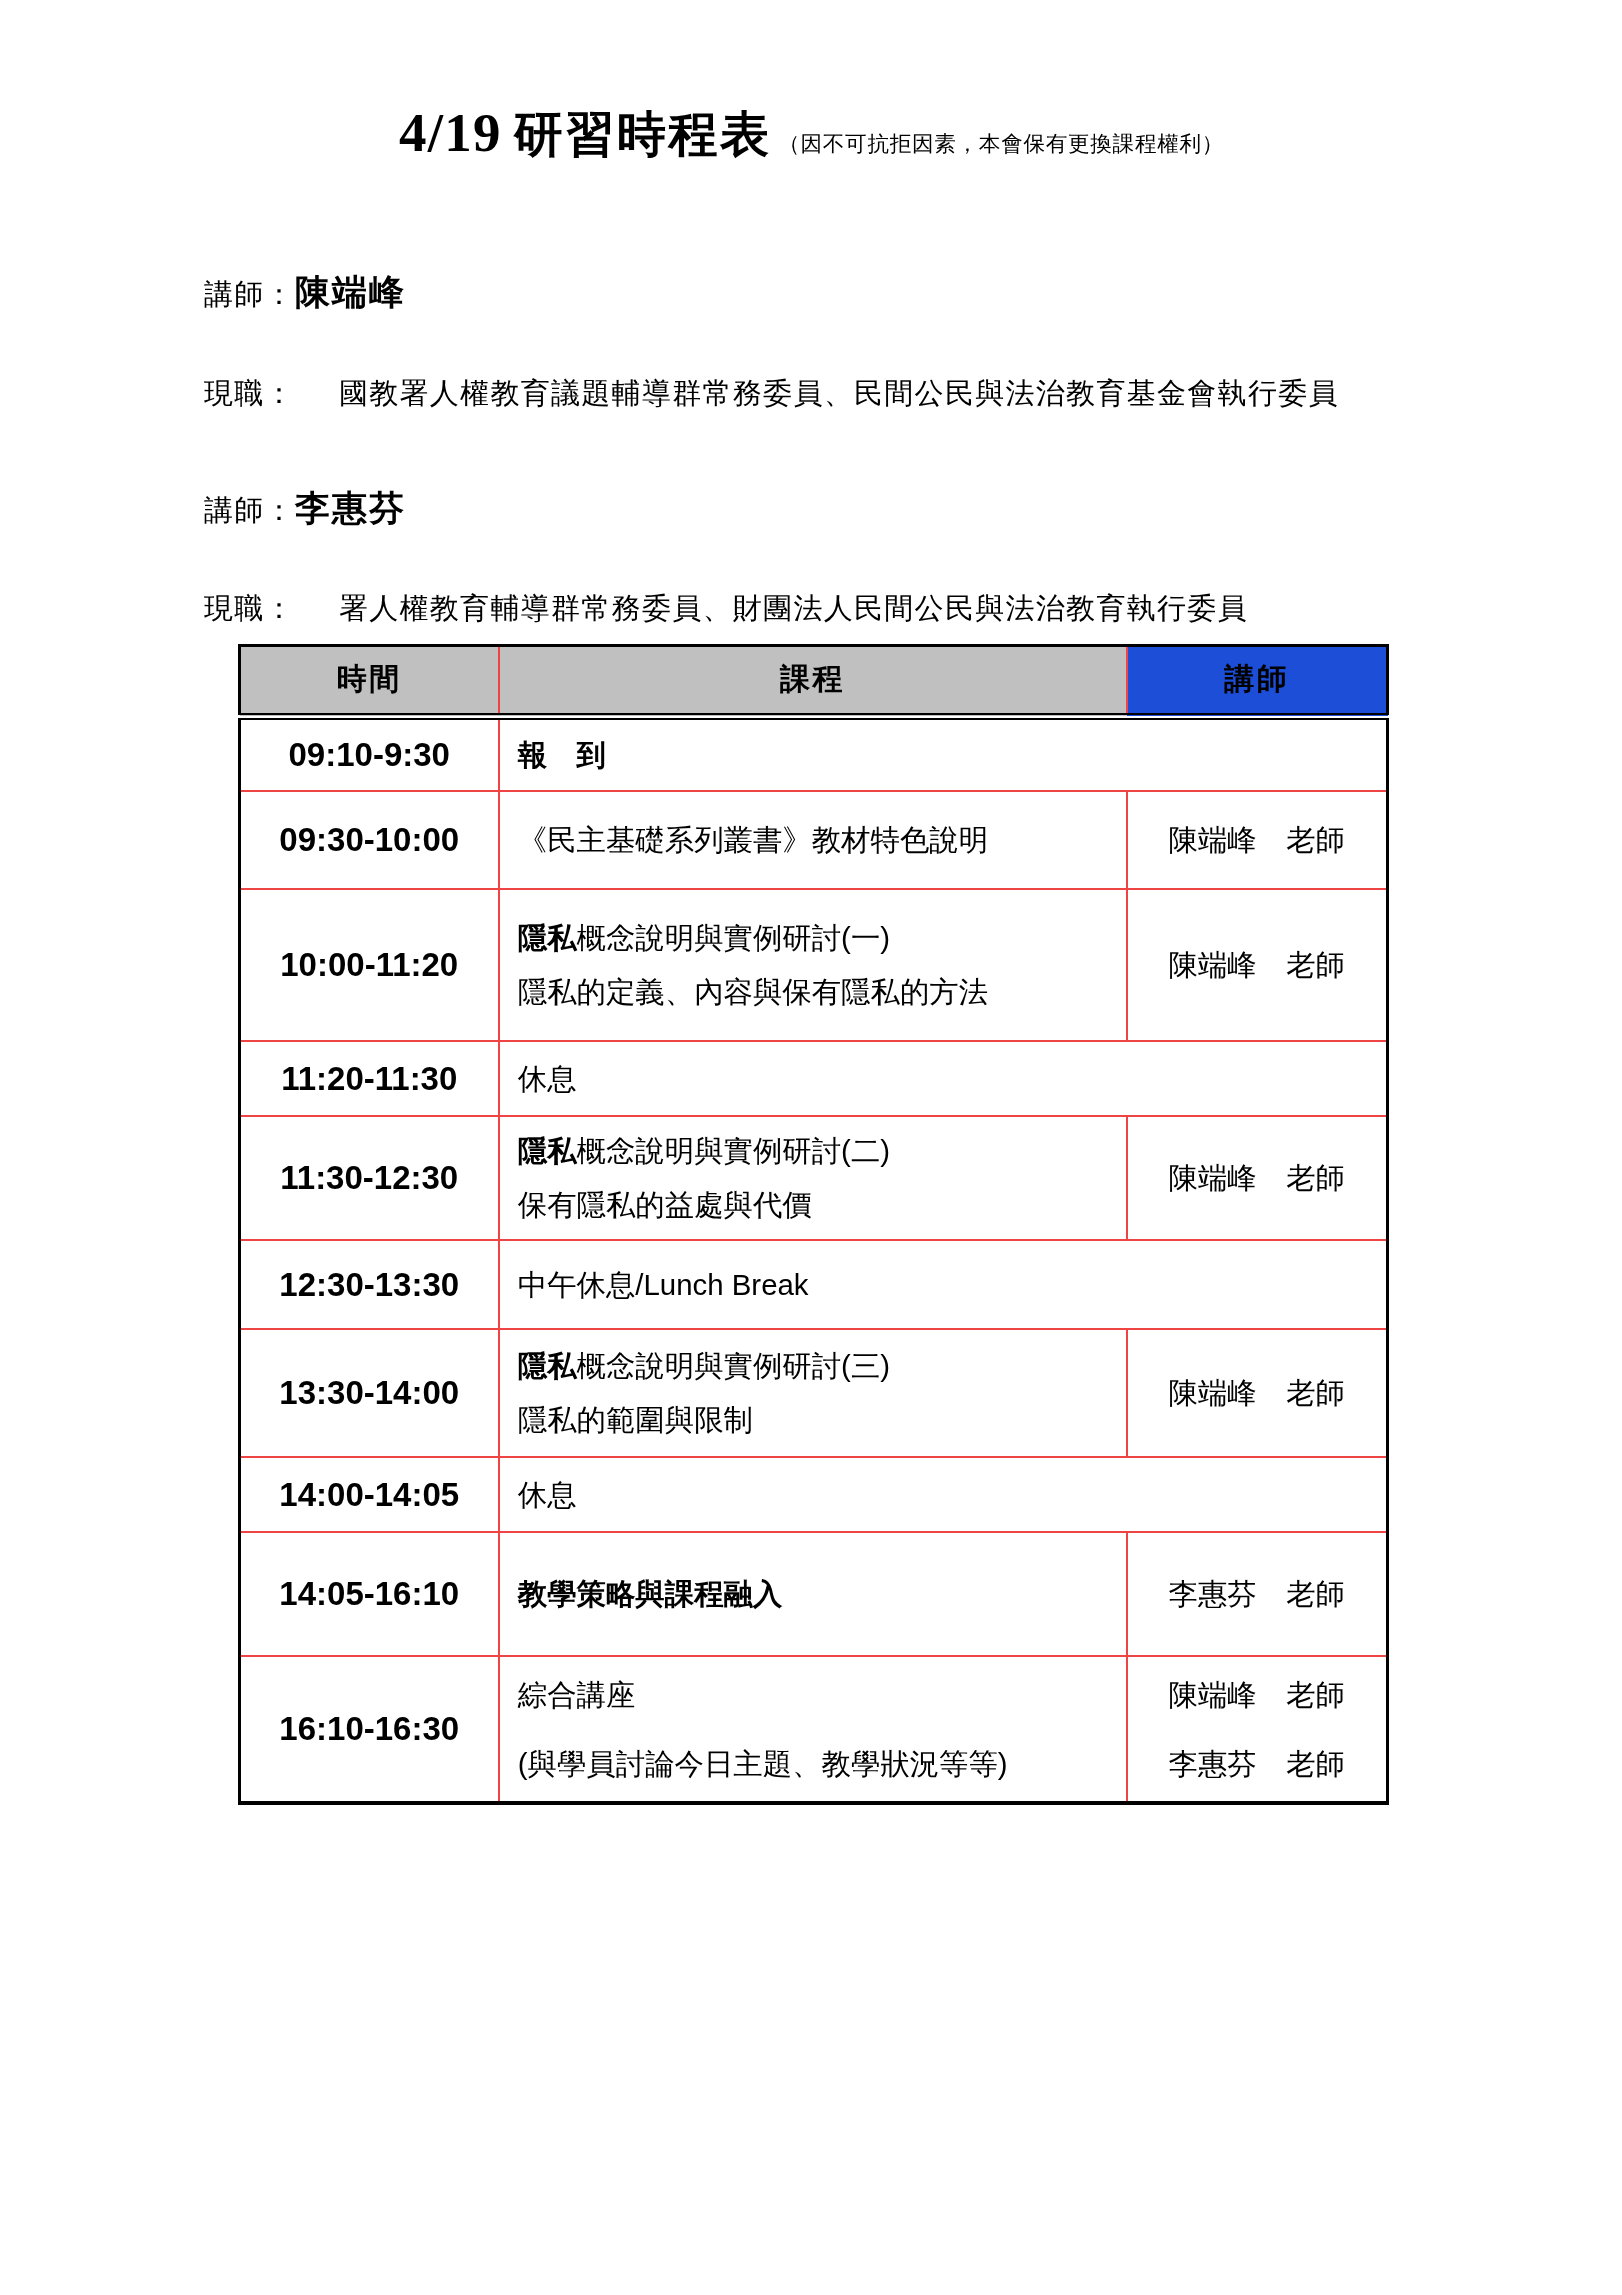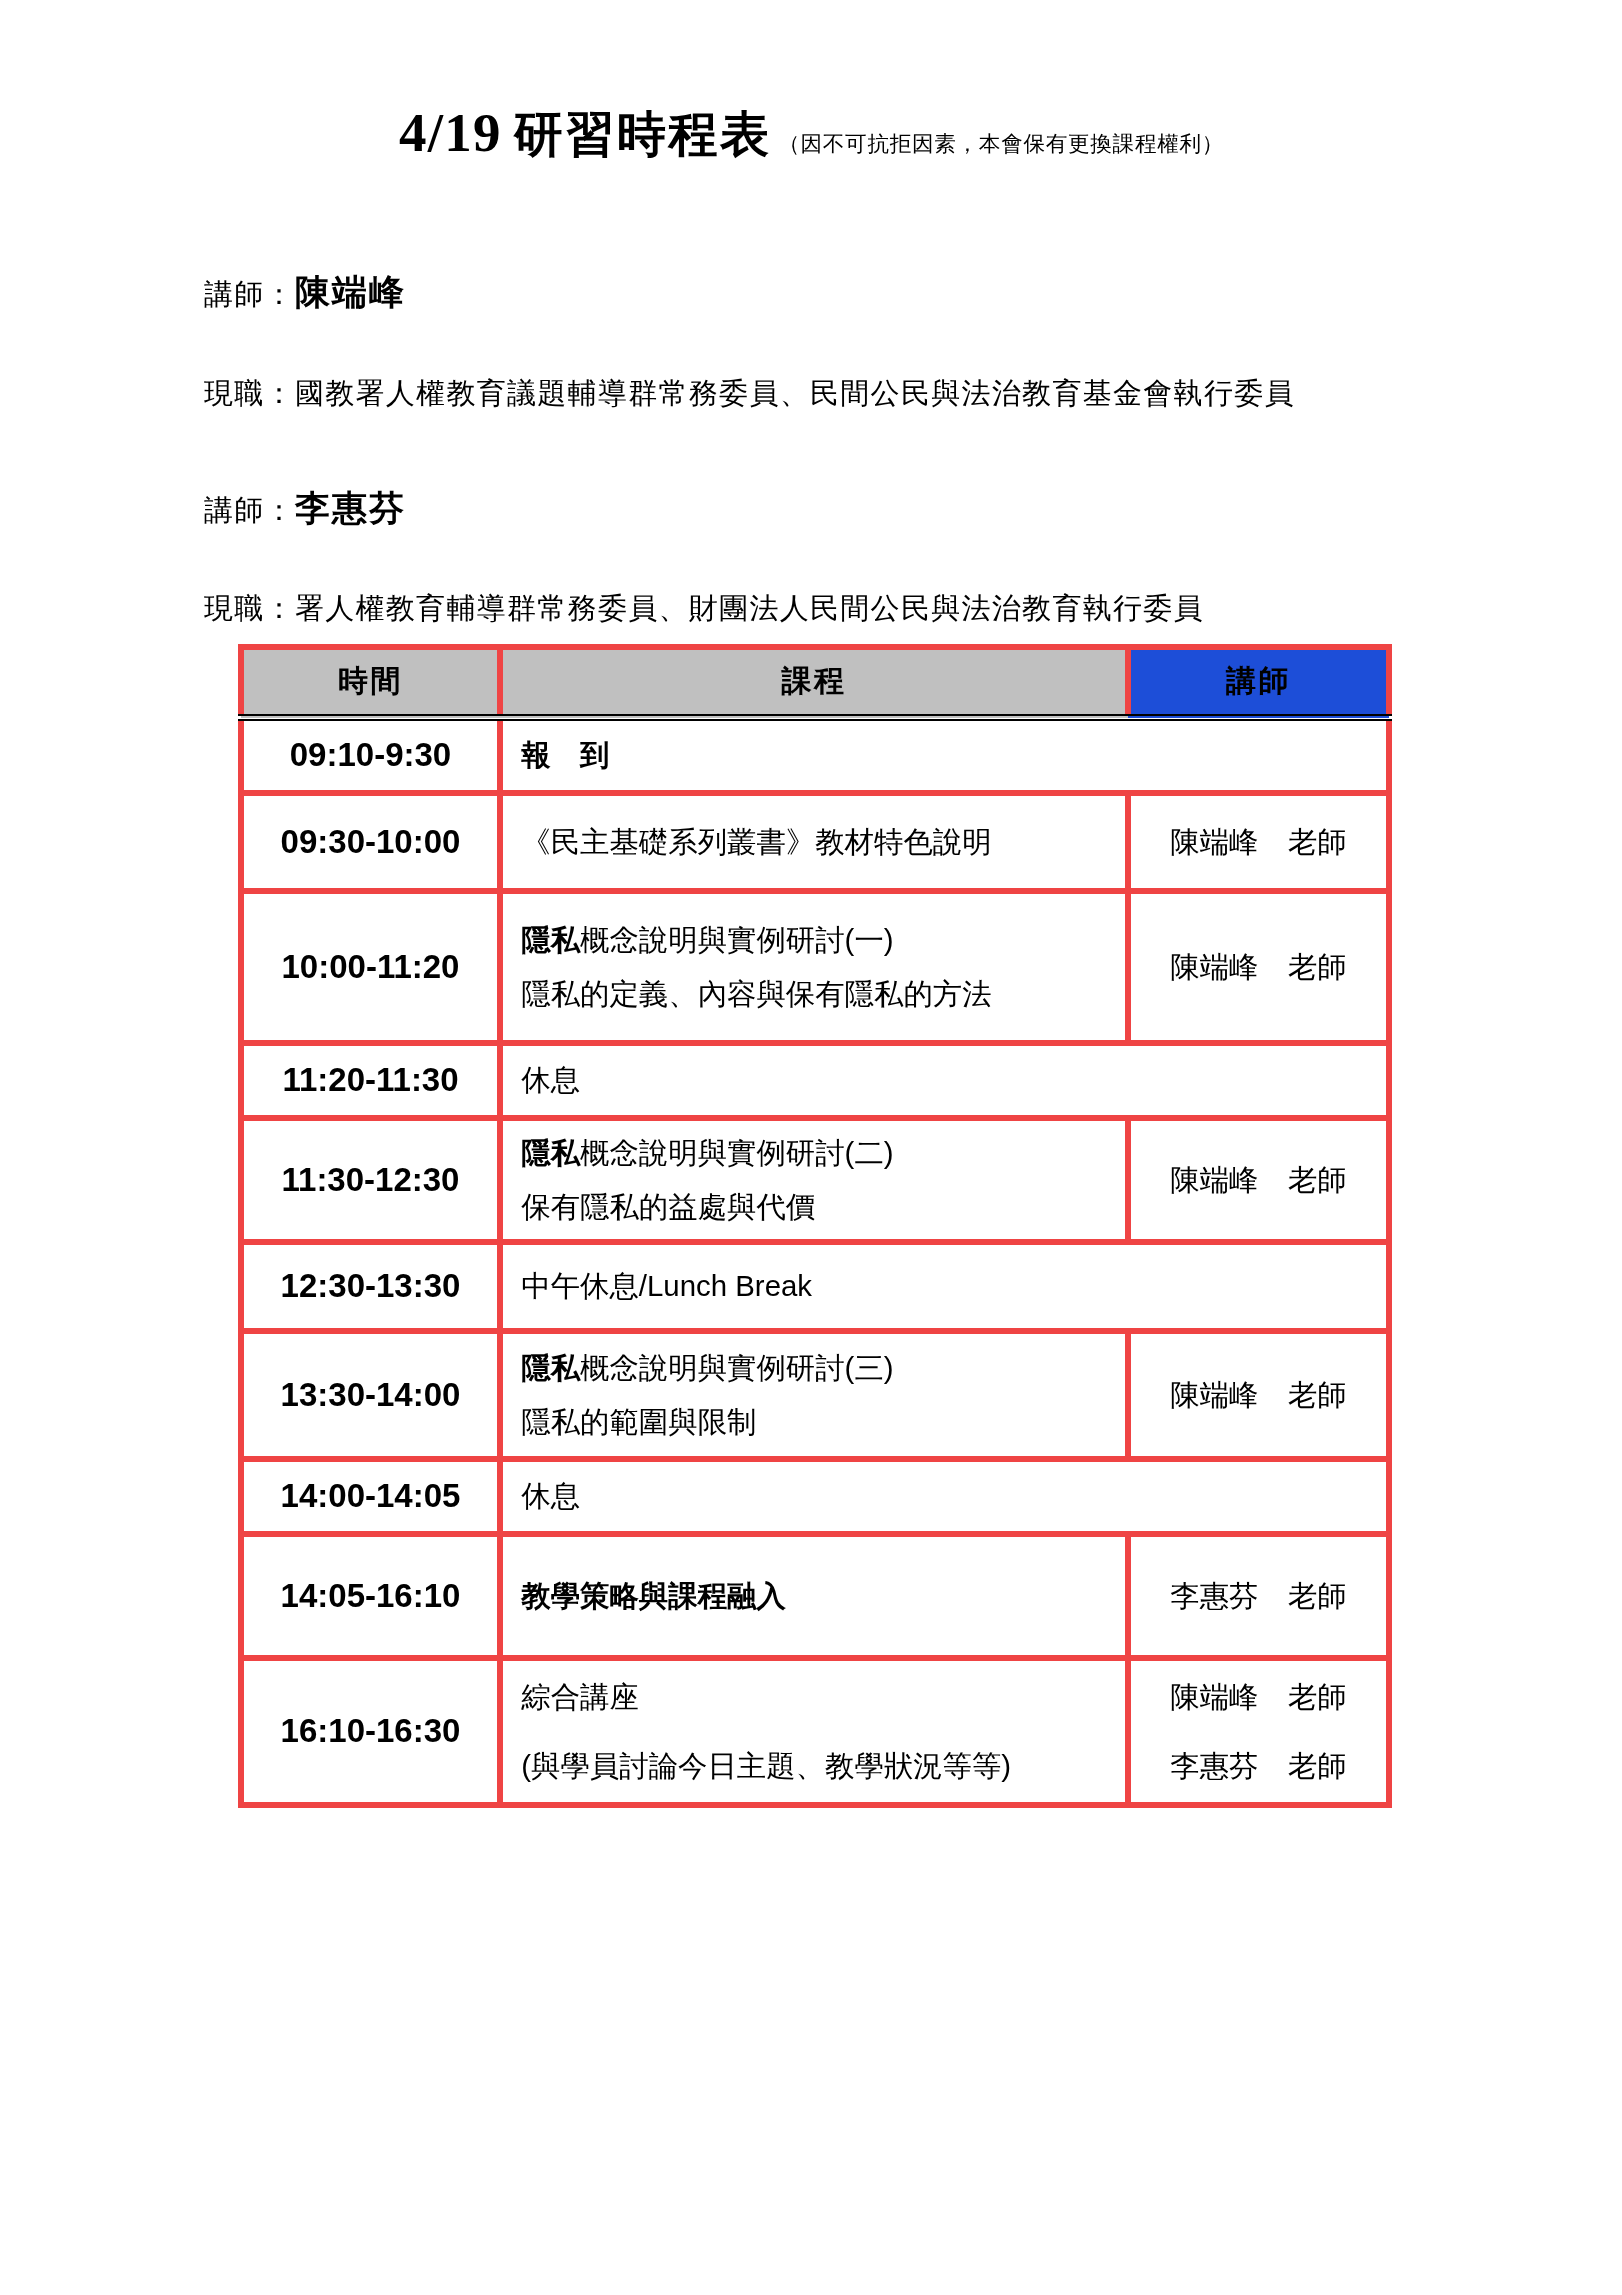--- a/index.html
+++ b/index.html
@@ -38,21 +38,21 @@
     font-weight: 400;
     margin-left: 6.5px;
     letter-spacing: 0.7px;
   }
 
   
   .info-block { margin-left: 204px; margin-right: 170px; }
   .info-row { display: flex; align-items: baseline; }
   .lecturer-row-1 { margin-top: 65px; }
   .lecturer-row-2 { margin-top: 30px; }
-  .position-row { margin-top: 15.7px; }
+  .position-row { margin-top: 15.7px; gap: 44px; }
   .info-label {
     font-size: 29px;
     letter-spacing: 1.3px;
     flex: 0 0 auto;
     margin-top: 42px;
   }
   .lecturer-name {
     font-size: 35px;
     font-weight: 700;
     letter-spacing: 2px;
@@ -66,21 +66,21 @@
     margin-top: 9.2px;
     width: 1148px;
     border-collapse: collapse;
     table-layout: fixed;
   }
   table.schedule col.c-time { width: 259px; }
   table.schedule col.c-course { width: 628px; }
   table.schedule col.c-teacher { width: 261px; }
 
   table.schedule { border: 3.3px solid #000; border-bottom-width: 4.6px; }
-  table.schedule th, table.schedule td { border: 6px solid #ef4444; }
+  table.schedule th, table.schedule td { border: 2px solid #ef4444; }
   table.schedule thead th { border-bottom: 7.2px double #000; }
 
   thead tr { height: 71px; }
   thead th {
     font-size: 30px;
     font-weight: 700;
     letter-spacing: 2.6px;
     text-align: center;
     vertical-align: middle;
   }

